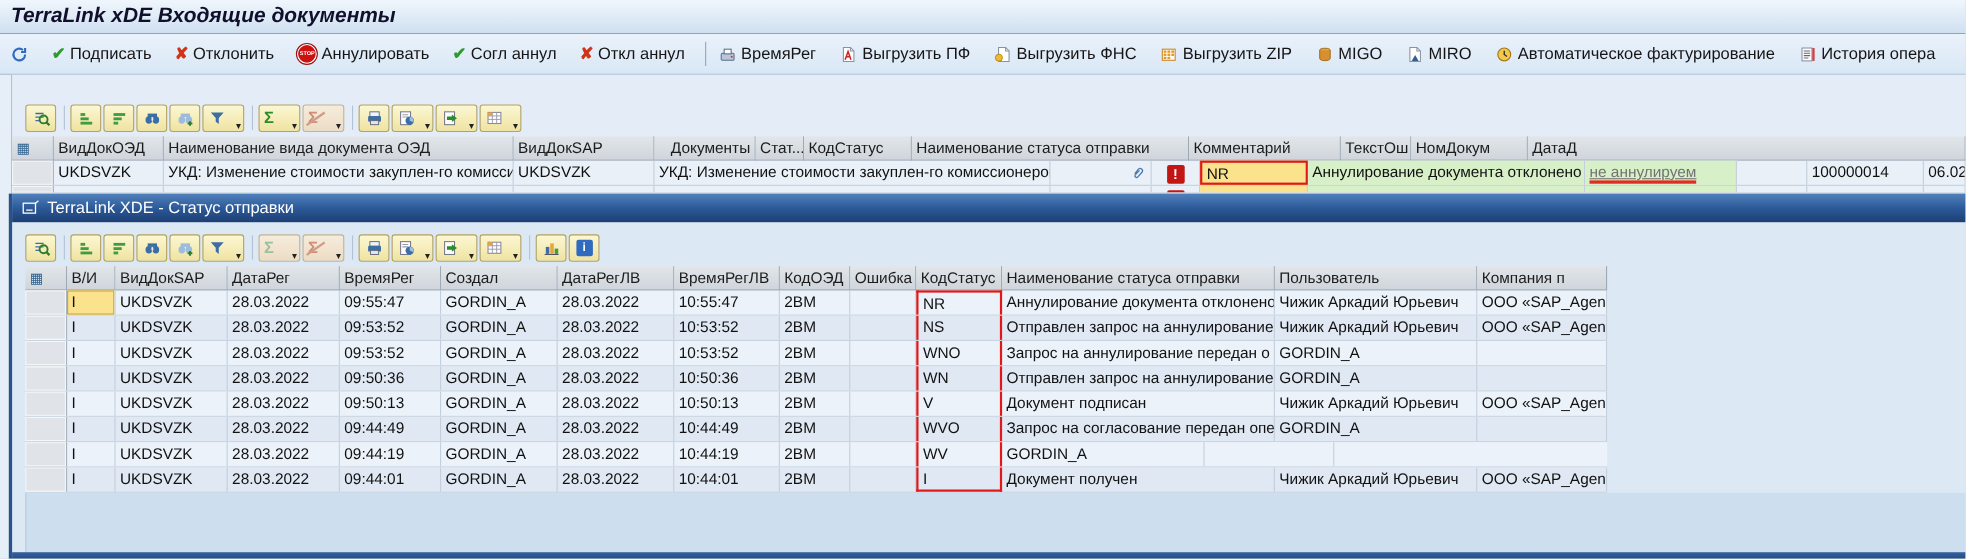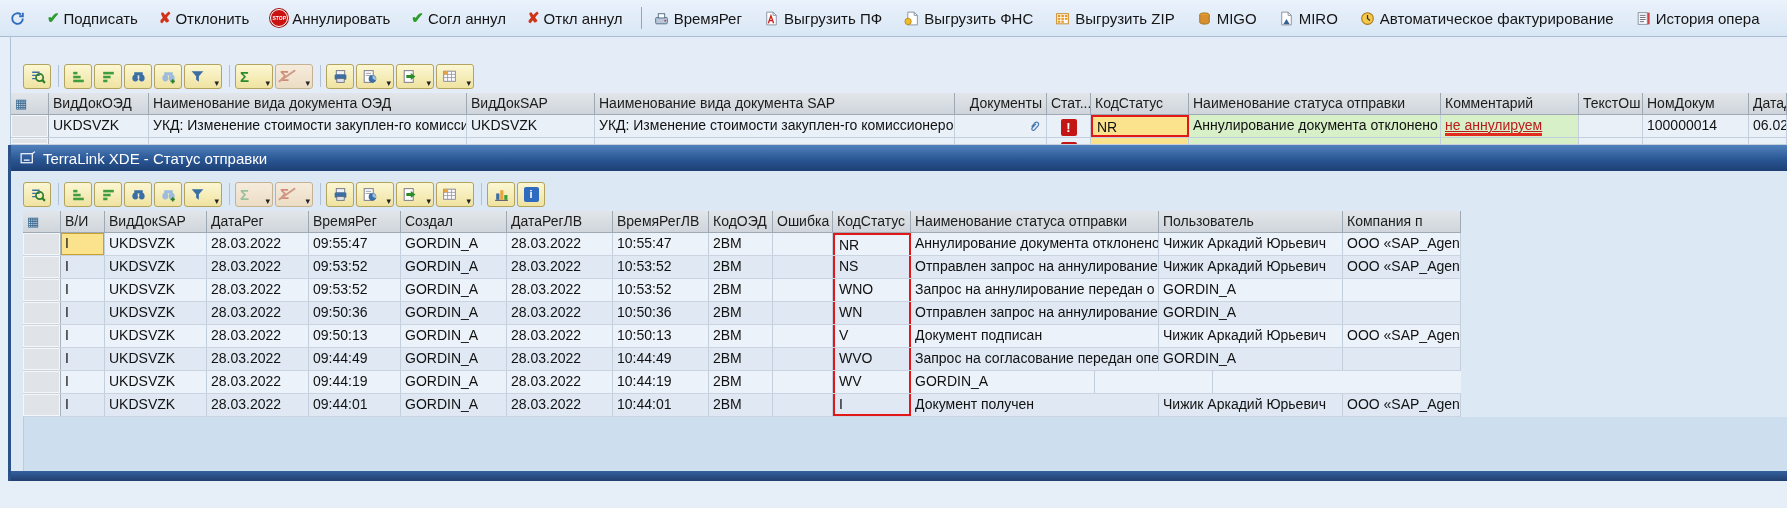--- a/index.html
+++ b/index.html
@@ -54,21 +54,21 @@
   .t1c4{width:92px;text-align:right}.t1c5{width:44px;text-align:center}
   .t1c6{width:98px}.t1c7{width:252px}.t1c8{width:138px}.t1c9{width:64px}
   .t1c10{width:106px;text-align:left}.t1c11{flex:1}
   .gcell{background:#d7f0c8;}
   .ycell{background:#fbe38d;}
   .rframe{border:2px solid #e21818 !important;}
   .alert{display:inline-block;width:16px;height:17px;background:#c41515;color:#fff;
     font-weight:bold;font-size:13px;line-height:17px;text-align:center;border-radius:2px;
     vertical-align:middle;margin-top:2px;}
   .clip{width:15px;height:17px;vertical-align:middle;}
-  .link{text-decoration:underline;color:#b91c1c;border-bottom:3px solid #e22c1d;padding-bottom:0;}
+  .link{text-decoration:underline;color:#737373;border-bottom:3px solid #e22c1d;padding-bottom:0;}
   .partial{height:6px;overflow:hidden;}
   .partial .cell{line-height:20px;}
   
   .popup{margin-left:8px;border-left:3px solid #2a5188;box-sizing:border-box;
     width:calc(100% - 8px);height:336px;display:flex;flex-direction:column;background:#dce8f4;}
   .ptitle{height:26px;background:linear-gradient(#5181bd,#2a5795 55%,#1d3f74);
     color:#fff;display:flex;align-items:center;gap:7px;padding-left:8px;font-size:15px;}
   .pbody{flex:1;display:flex;flex-direction:column;padding-top:6px;}
   .t2w{margin-left:12px;width:1438px;}
   .c0{width:44px}.c1{width:102px}.c2{width:102px}.c3{width:92px}.c4{width:106px}
@@ -197,20 +197,23 @@
       </symbol>
   <symbol id="i-window" viewBox="0 0 16 16">
         <rect x="2" y="3.5" width="10.5" height="8.5" fill="none" stroke="#fff" stroke-width="1.1"></rect>
         <path d="M4.5 9.5h5.5M12.5 3.5 15 1.5" stroke="#fff" stroke-width="1.1" fill="none"></path>
       </symbol>
 </defs>
 </svg>
 
 <div class="screen">
 
+  <div class="titlebar">
+    <span class="t">TerraLink xDE Входящие документы</span>
+  </div>
 
   <div class="apptoolbar">
     <button class="tbtn">
         <svg class="ai">
           <use href="#i-refresh"></use>
         </svg>
       </button>
     <button class="tbtn">
         <span class="chk">✔</span>
         <span>Подписать</span>
@@ -349,21 +352,20 @@
           </svg>
           <span class="dd">▾</span>
         </button>
     </div>
 
     <div class="thead">
       <span class="cell sel"><span class="corner">▦</span></span>
       <span class="cell t1c0">ВидДокОЭД</span>
       <span class="cell t1c1">Наименование вида документа ОЭД</span>
       <span class="cell t1c2">ВидДокSAP</span>
-      <span class="cell t1c3">Наименование вида документа SAP</span>
       <span class="cell t1c4">Документы</span>
       <span class="cell t1c5">Стат...</span>
       <span class="cell t1c6">КодСтатус</span>
       <span class="cell t1c7">Наименование статуса отправки</span>
       <span class="cell t1c8">Комментарий</span>
       <span class="cell t1c9">ТекстОш</span>
       <span class="cell t1c10">НомДокум</span>
       <span class="cell t1c11">ДатаД</span>
     </div>
 

